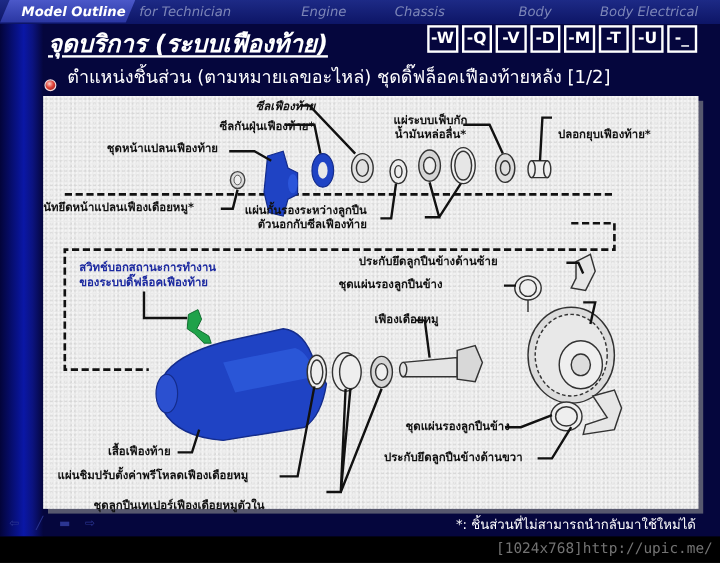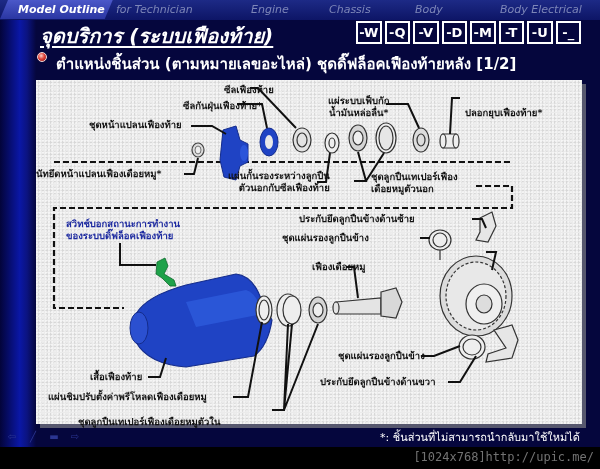--- a/index.html
+++ b/index.html
@@ -37,22 +37,22 @@
   }
   .codes {
     position: absolute; left: 356px; top: 21px; display: flex; gap: 3px;
   }
   .code {
     border: 2px solid #fff; color: #fff; font-weight: bold; font-size: 13px;
     height: 23px; line-height: 19px; width: 25.5px; text-align: center;
     background: #05063d;
   }
   .subtitle {
-    position: absolute; left: 37px; top: 52px; display: flex; align-items: flex-start;
-    color: #fff; font-size: 15px; font-weight: bold;
+    position: absolute; left: 37px; top: 52px; display: flex; align-items: flex-end;
+    color: #fff; font-size: 15px;
   }
   .bullet {
     width: 10px; height: 10px; border-radius: 50%;
     background: radial-gradient(circle at 40% 35%, #ffd0c8 0%, #e0443a 45%, #8d1010 100%);
     margin-right: 9px; border: 1px solid #f4d8d8;
   }
 
   .panel {
     position: absolute; left: 36px; top: 80px; width: 546px; height: 344px;
     background:
@@ -84,21 +84,21 @@
 <body>
 
 <div class="slide">
   <div class="left-band"></div>
 
   <div class="topnav">
     <span class="nav-item active" style="left:0;">Model Outline</span>
     <span class="nav-item" style="left:116px;">for Technician</span>
     <span class="nav-item" style="left:235px;margin-left:16px;">Engine</span>
     <span class="nav-item" style="left:329px;">Chassis</span>
-    <span class="nav-item" style="left:415px;">Body</span>
+    <span class="nav-item" style="left:432px;">Body</span>
     <span class="nav-item" style="left:500px;">Body Electrical</span>
   </div>
 
   <div class="title">จุดบริการ (ระบบเฟืองท้าย)</div>
 
   <div class="codes">
     <div class="code">-W</div>
     <div class="code">-Q</div>
     <div class="code">-V</div>
     <div class="code">-D</div>
@@ -236,37 +236,33 @@
         <path d="M450 172 H460 L456 190"></path>
         <path d="M310 187 H318 L322 218"></path>
         <path d="M112 297 H124 L130 278"></path>
         <path d="M197 317 H212 L226 242"></path>
         <path d="M236 330 H248 L252 244 M248 330 L282 244 M248 330 L256 244"></path>
         <path d="M385 276 H398 L424 266"></path>
         <path d="M412 302 H424 L440 276"></path>
       </g>
     </svg>
 
-    <div class="lbl" style="left:188px; top:4px;">ซีลเฟืองท้าย</div>
+    <div class="lbl" style="left:177px; top:4px;font-style:italic;">ซีลเฟืองท้าย</div>
     <div class="lbl" style="left:147px; top:20px;">ซีลกันฝุ่นเฟืองท้าย*</div>
     <div class="lbl" style="left:53px; top:39px;">ชุดหน้าแปลนเฟืองท้าย</div>
     <div class="lbl" style="left:0px; top:88px;">นัทยึดหน้าแปลนเฟืองเดือยหมู*</div>
-    <div class="lbl" style="left:168px; top:90px; text-align:right;margin-left:24px;">
+    <div class="lbl" style="left:168px; top:90px; text-align:right;">
       <div>แผ่นกั้นรองระหว่างลูกปืน</div>
       <div>ตัวนอกกับซีลเฟืองท้าย</div>
     </div>
     <div class="lbl" style="left:292px; top:15px; text-align:center;">
       <div>แผ่ระบบเฟ็บกัก</div>
       <div>น้ำมันหล่อลื่น*</div>
     </div>
     <div class="lbl" style="left:429px; top:27px;">ปลอกยุบเฟืองท้าย*</div>
-    <div class="lbl" style="left:335px; top:91px;">
-      <div>ชุดลูกปืนเทเปอร์เฟือง</div>
-      <div>เดือยหมูตัวนอก</div>
-    </div>
     <div class="lbl blue" style="left:30px; top:138px;">
       <div>สวิทช์บอกสถานะการทำงาน</div>
       <div>ของระบบดิ๊ฟล็อคเฟืองท้าย</div>
     </div>
     <div class="lbl" style="left:263px; top:133px;">ประกับยึดลูกปืนข้างด้านซ้าย</div>
     <div class="lbl" style="left:246px; top:152px;">ชุดแผ่นรองลูกปืนข้าง</div>
     <div class="lbl" style="left:276px; top:181px;">เฟืองเดือยหมู</div>
     <div class="lbl" style="left:54px; top:291px;">เสื้อเฟืองท้าย</div>
     <div class="lbl" style="left:12px; top:311px;">แผ่นชิมปรับตั้งค่าพรีโหลดเฟืองเดือยหมู</div>
     <div class="lbl" style="left:42px; top:324px;margin-top:12px;">ชุดลูกปืนเทเปอร์เฟืองเดือยหมูตัวใน</div>

